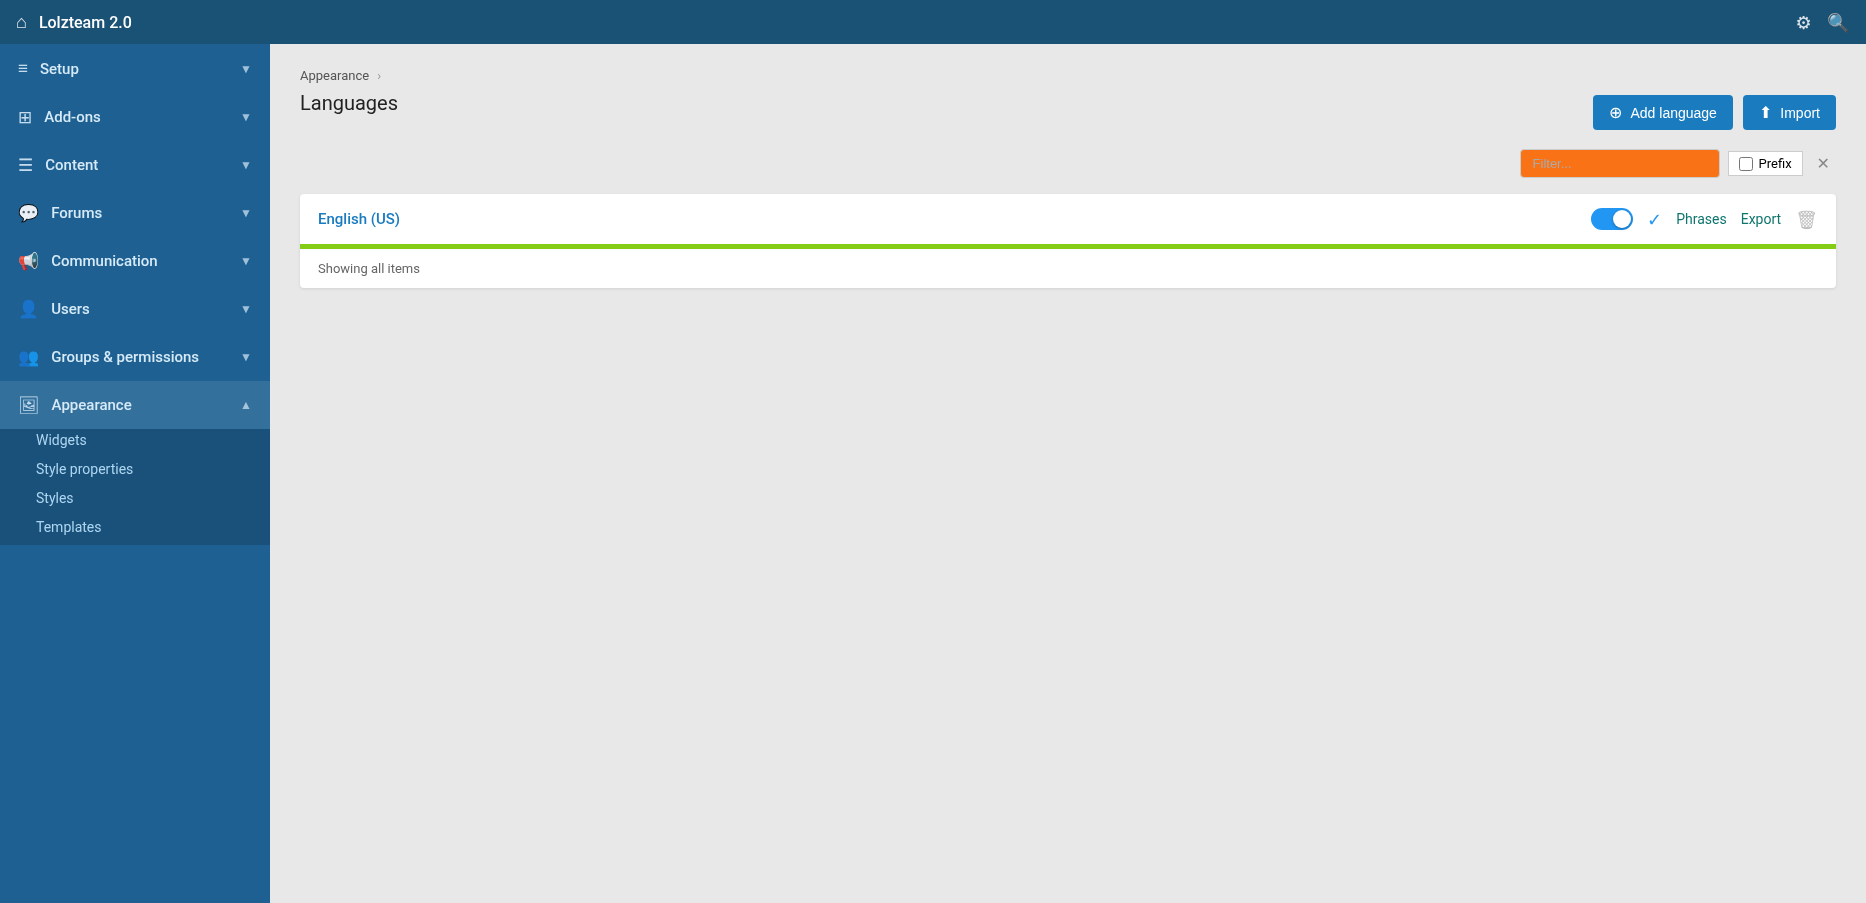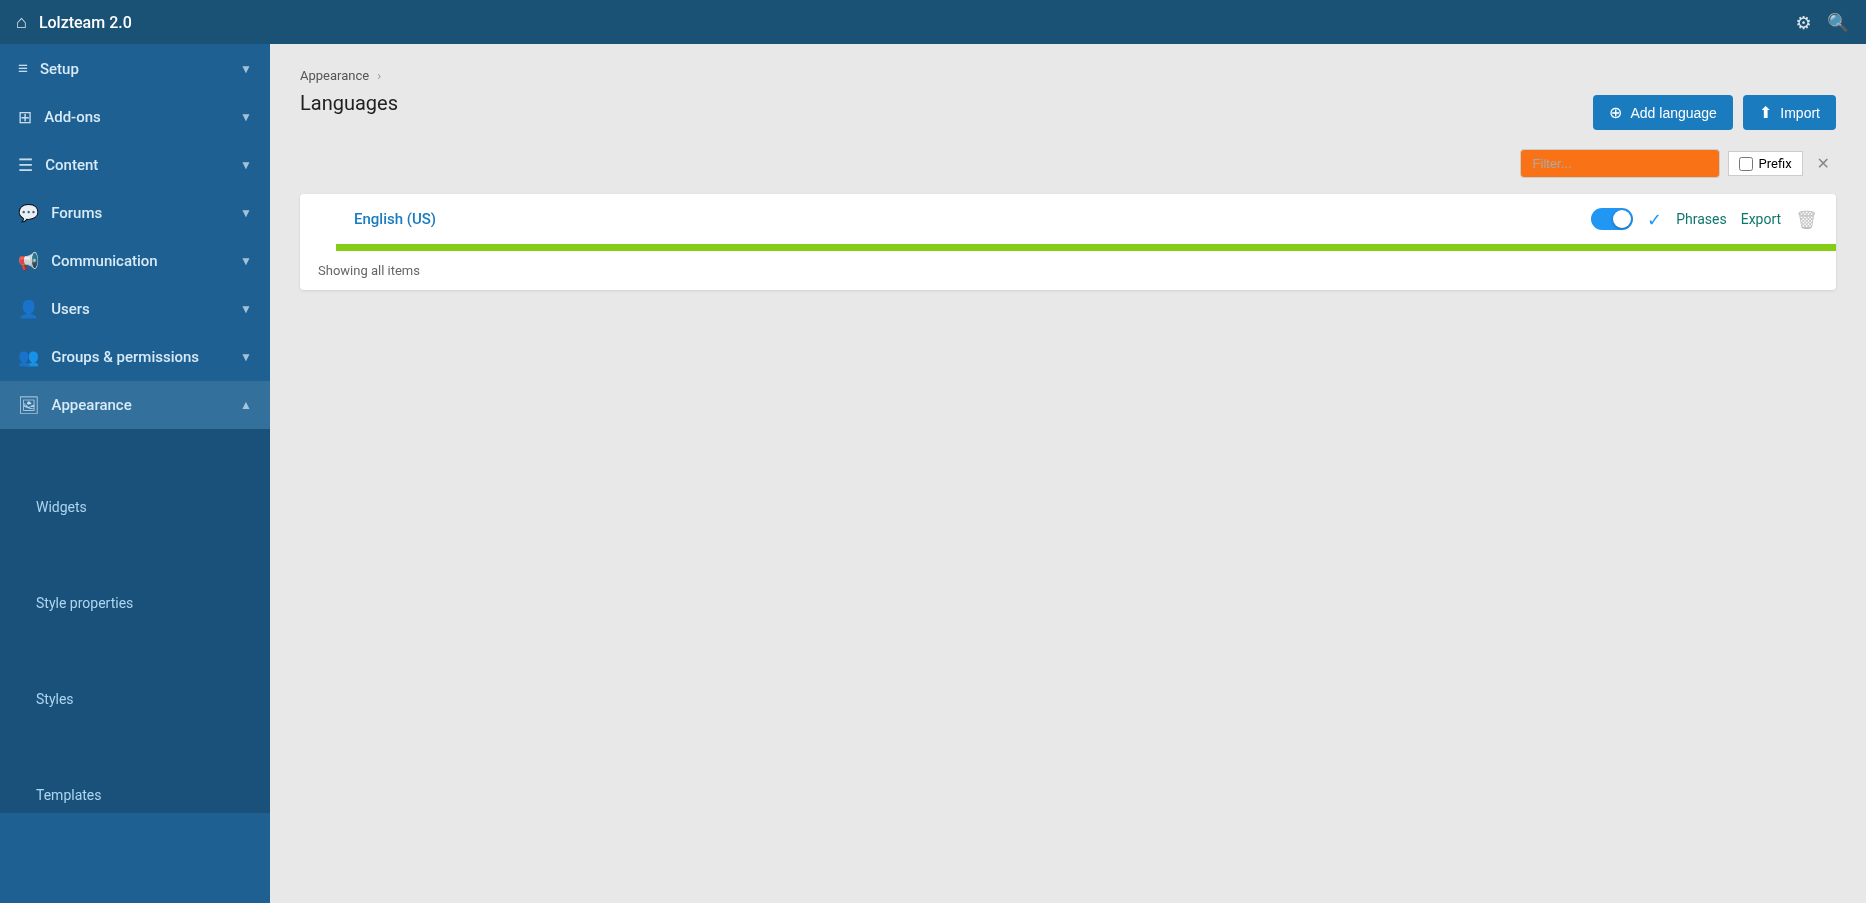--- a/index.html
+++ b/index.html
@@ -46,26 +46,25 @@
       transition: background 0.15s;
     }
     .sidebar-item.active { background: rgba(255,255,255,0.1); }
     .sidebar-item-left { display: flex; align-items: center; gap: 12px; }
     .sidebar-item-icon { font-size: 17px; opacity: 0.9; }
     .sidebar-chevron { font-size: 12px; opacity: 0.7; }
 
     
     .sidebar-sub { background: rgba(0,0,0,0.15); }
     .sidebar-sub-item {
-      padding: 28px 18px 10px 36px;
+      padding: 3px 18px 10px 36px;
       color: #aed6f1;
       font-size: 14px;
       cursor: pointer;
       transition: background 0.15s;
-      margin-top: 42px;
     }
 
     .sidebar-sub-header {
       padding: 10px 18px 6px 18px;
       color: #fff;
       font-size: 14px;
       font-weight: 700;
       cursor: pointer;
     }
 
@@ -150,23 +149,22 @@
     .list-card {
       background: #fff;
       border-radius: 4px;
       overflow: hidden;
       box-shadow: 0 1px 3px rgba(0,0,0,0.1);
     }
     .list-row {
       display: flex;
       align-items: center;
       padding: 14px 18px;
-      border-bottom: 7px solid #84cc16;
+      border-bottom: 5px solid #84cc16;
       gap: 12px;
-      margin-left: 36px;
     }
     .list-row:last-child { border-bottom: none; }
     .list-row-name {
       flex: 1;
       color: #1a7bbf;
       font-size: 15px;
       font-weight: 500;
       cursor: pointer;
     }
     .list-row-actions {

